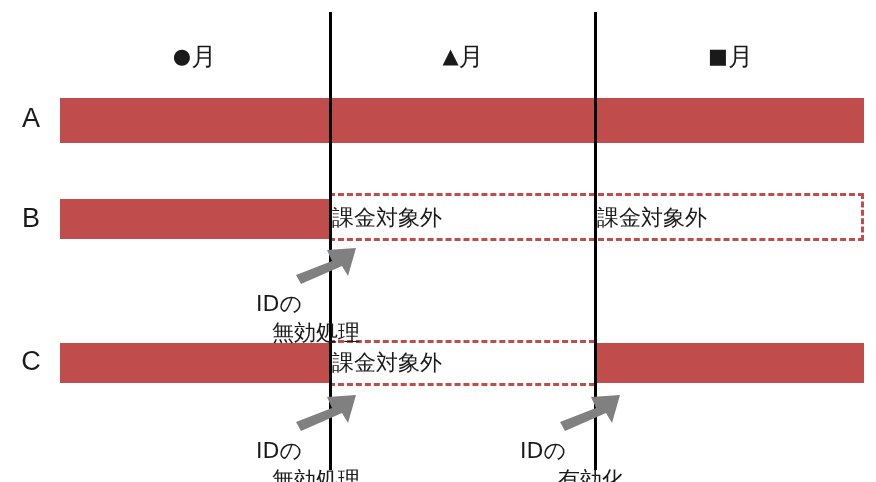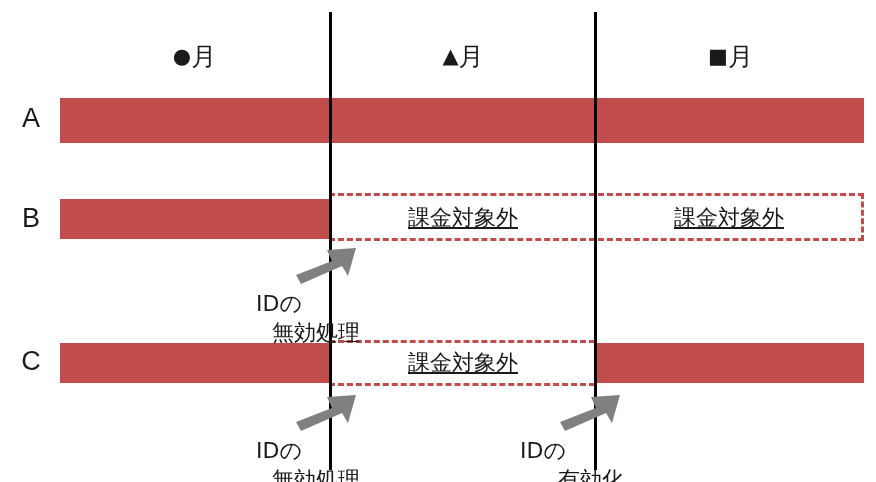--- a/index.html
+++ b/index.html
@@ -94,26 +94,25 @@
     width: 266px;
     height: 46px;
     border-left: none;
     border-right: none;
   }
 
   .nonbillable-label {
     position: absolute;
     font-size: 22px;
     color: #1a1a1a;
-    text-align: center;
+    text-align: left;
     white-space: nowrap;
     font-family: "DejaVu Sans", "Liberation Sans", sans-serif;
     height: 30px;
     line-height: 30px;
-    text-decoration: underline;
   }
   #nonbillable-label-B-1 { left: 332px; top: 203px; width: 262px; }
   #nonbillable-label-B-2 { left: 597px; top: 203px; width: 264px; }
   #nonbillable-label-C-1 { left: 332px; top: 348px; width: 262px; }
 
   
   .annotation {
     position: absolute;
   }
   .annotation-text {

